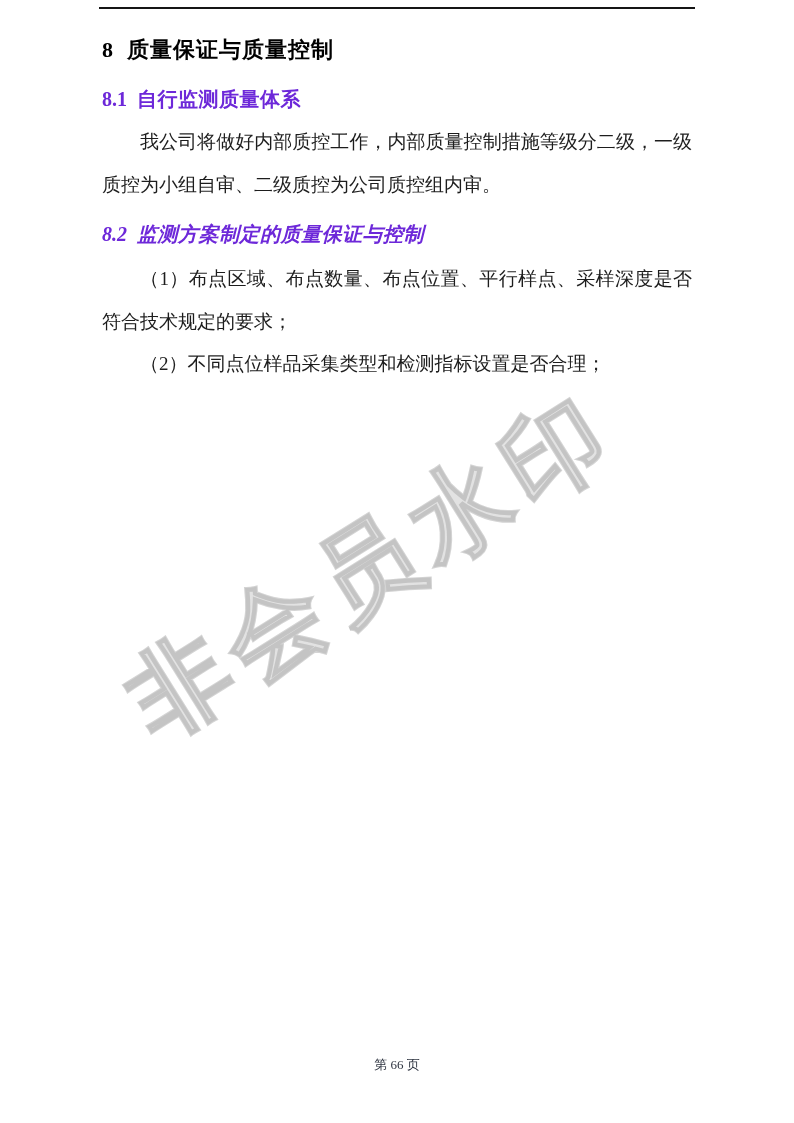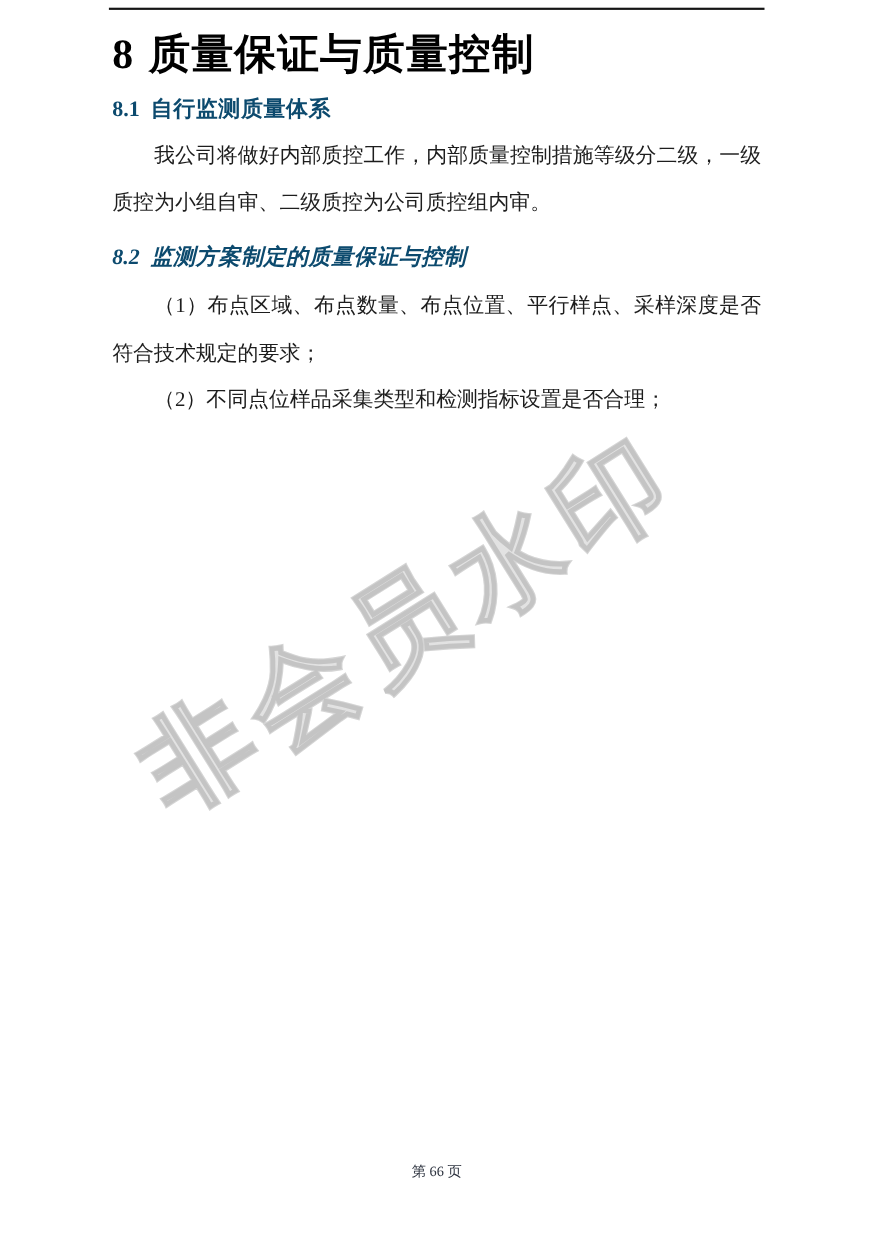--- a/index.html
+++ b/index.html
@@ -41,39 +41,39 @@
   .content {
     width: 590px;
     margin: 0 auto;
     position: relative;
     z-index: 2;
   }
 
   
   .chapter-heading {
     margin: 22px 0 0 0;
-    font-size: 38px;
+    font-size: 22px;
     line-height: 38px;
     font-weight: 700;
     color: #000000;
     font-family: "Liberation Sans", "DejaVu Sans", sans-serif;
     letter-spacing: 1px;
   }
   .chapter-heading .num,
   .section-heading .num {
     font-family: "Liberation Serif", "DejaVu Serif", serif;
     letter-spacing: 0;
     margin-right: 14px;
   }
   
   .section-heading {
     font-size: 20px;
     line-height: 26px;
     font-weight: 700;
-    color: #0c4a6e;
+    color: #6d28d9;
     font-family: "Liberation Sans", "DejaVu Sans", sans-serif;
     letter-spacing: 0.5px;
     margin: 17px 0 9px 0;
   }
   .section-heading .num { margin-right: 10px; }
   .section-heading.second { margin-top: 15px; margin-bottom: 11px; font-style: italic; }
 
   
   p.body-para {
     margin: 0;

